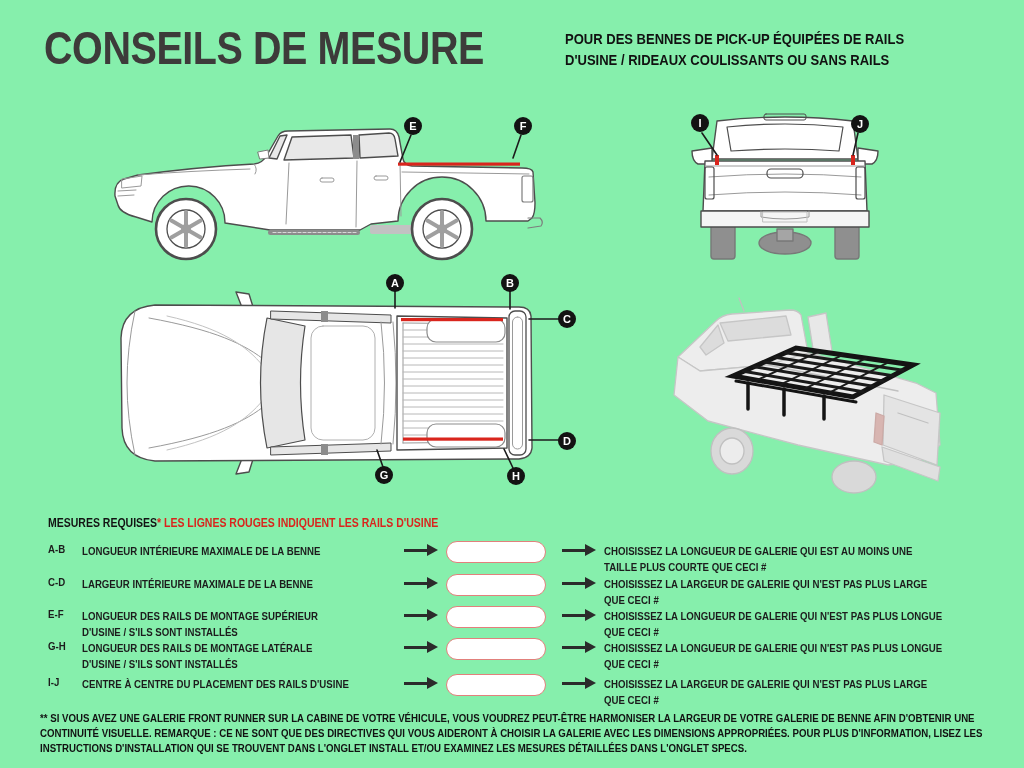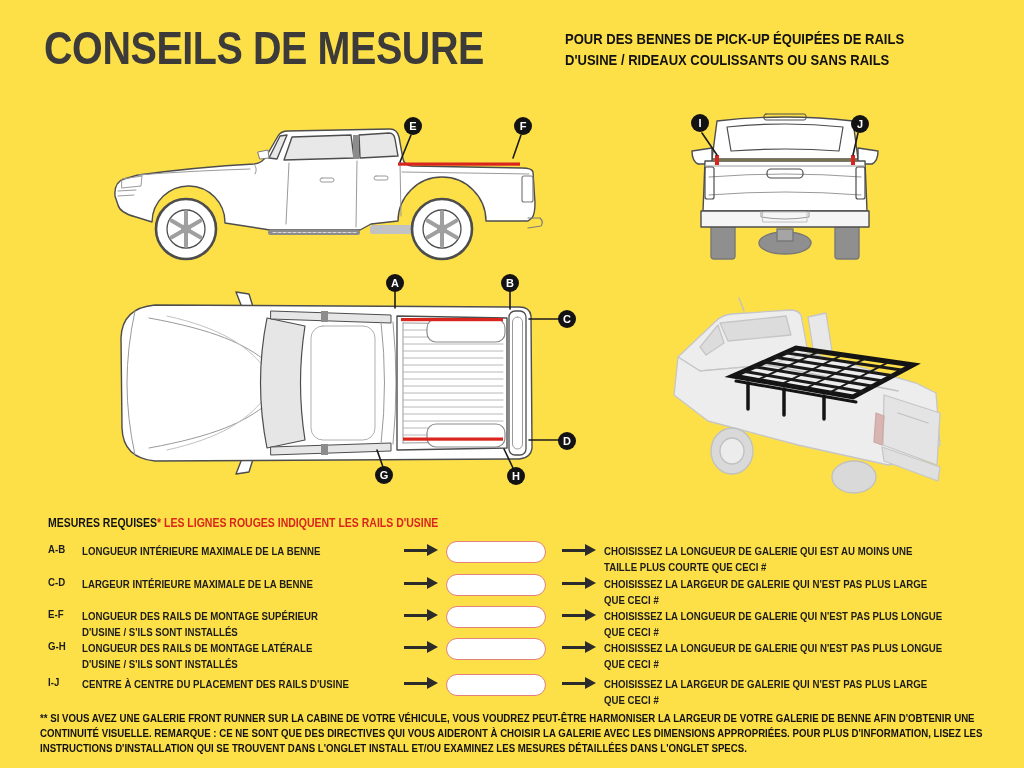--- a/index.html
+++ b/index.html
@@ -1,16 +1,16 @@
 <!DOCTYPE html>
 <html><head>
 <meta charset="utf-8">
 <style>
   html,body{margin:0;padding:0;background:#fff;}
-  #canvas{position:relative;width:1024px;height:768px;background:#fde047;overflow:hidden;
+  #canvas{position:relative;width:1024px;height:768px;background:#86efac;overflow:hidden;
           font-family:"Liberation Sans",sans-serif;color:#1c1c1c;}
   .abs{position:absolute;}
   .cond{transform:scaleX(.84);transform-origin:0 0;}
   .nw{white-space:nowrap;}
 
   .title{left:44px;top:20px;font-size:47px;font-weight:bold;color:#3d3b3a;letter-spacing:-.5px;white-space:nowrap;}
   .subtitle{left:565px;top:28px;font-size:15.5px;font-weight:bold;line-height:21px;color:#111;}
 
   .diagram{position:absolute;}
   .marker{position:absolute;width:18px;height:18px;border-radius:50%;background:#131313;color:#fff;

